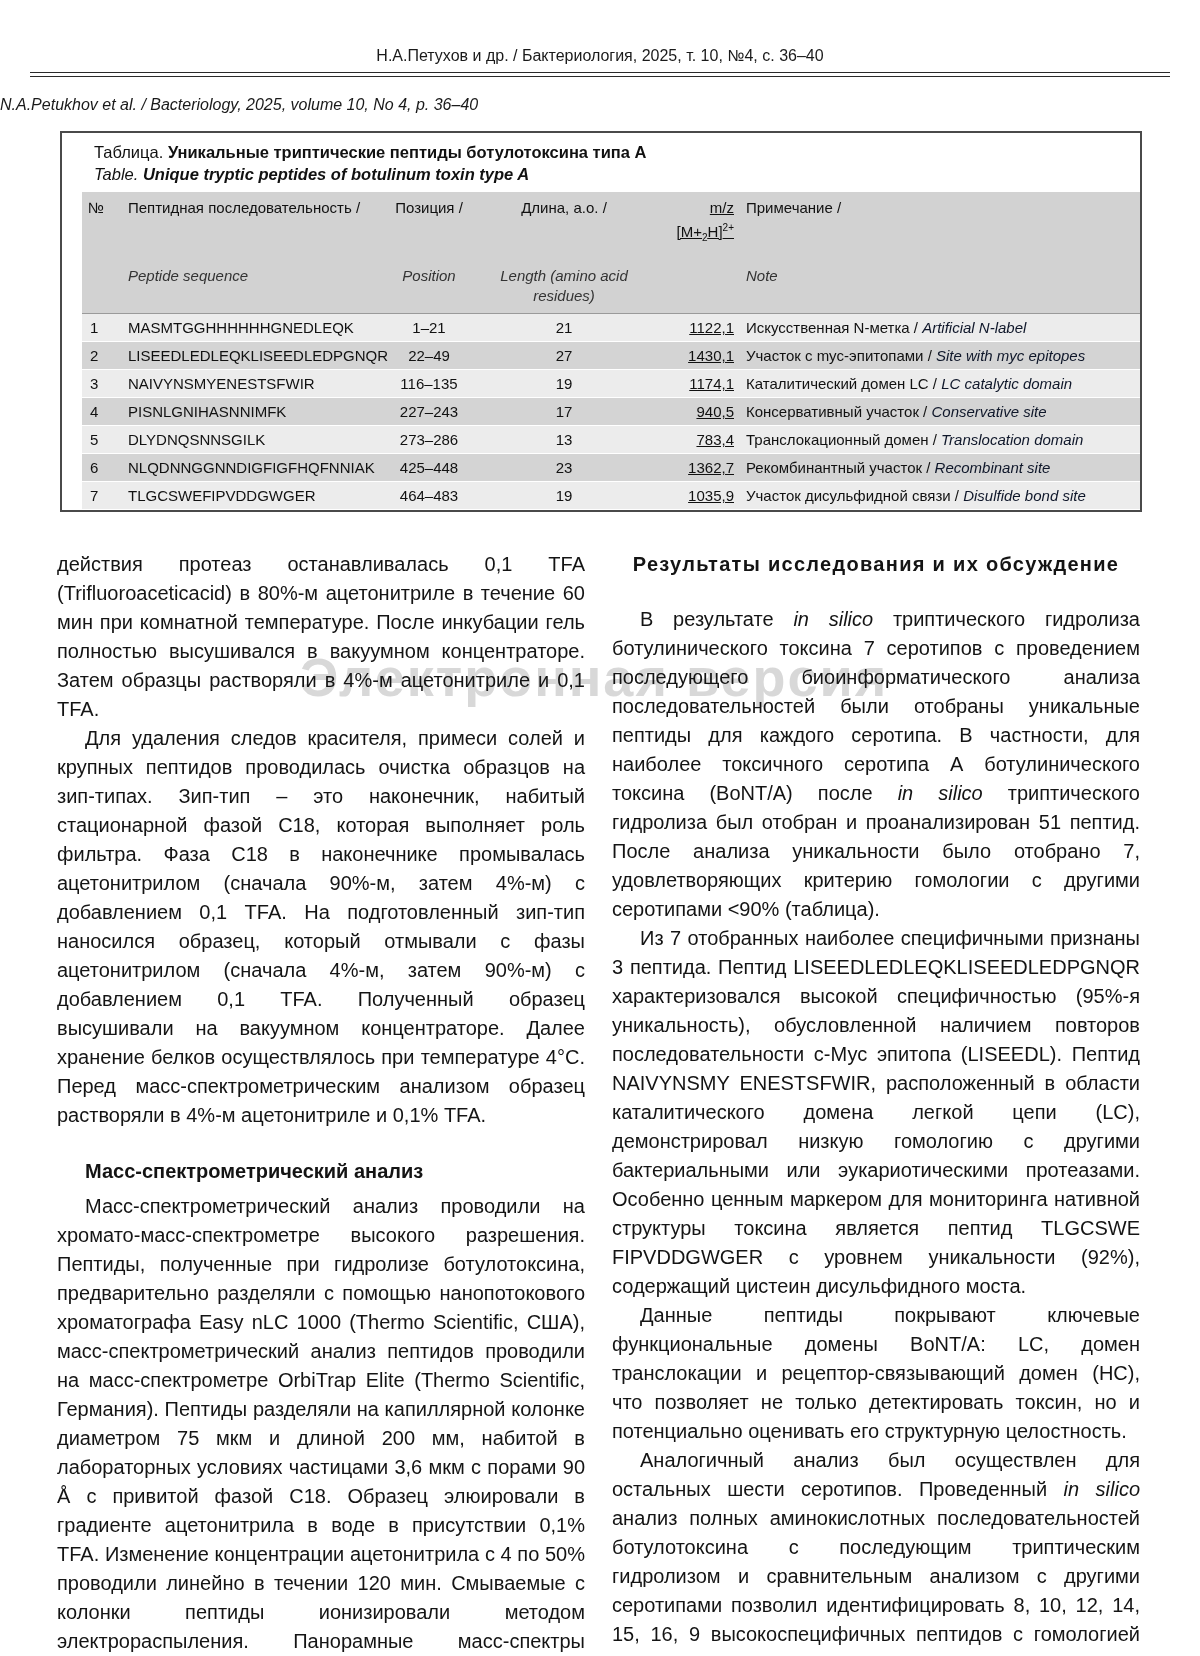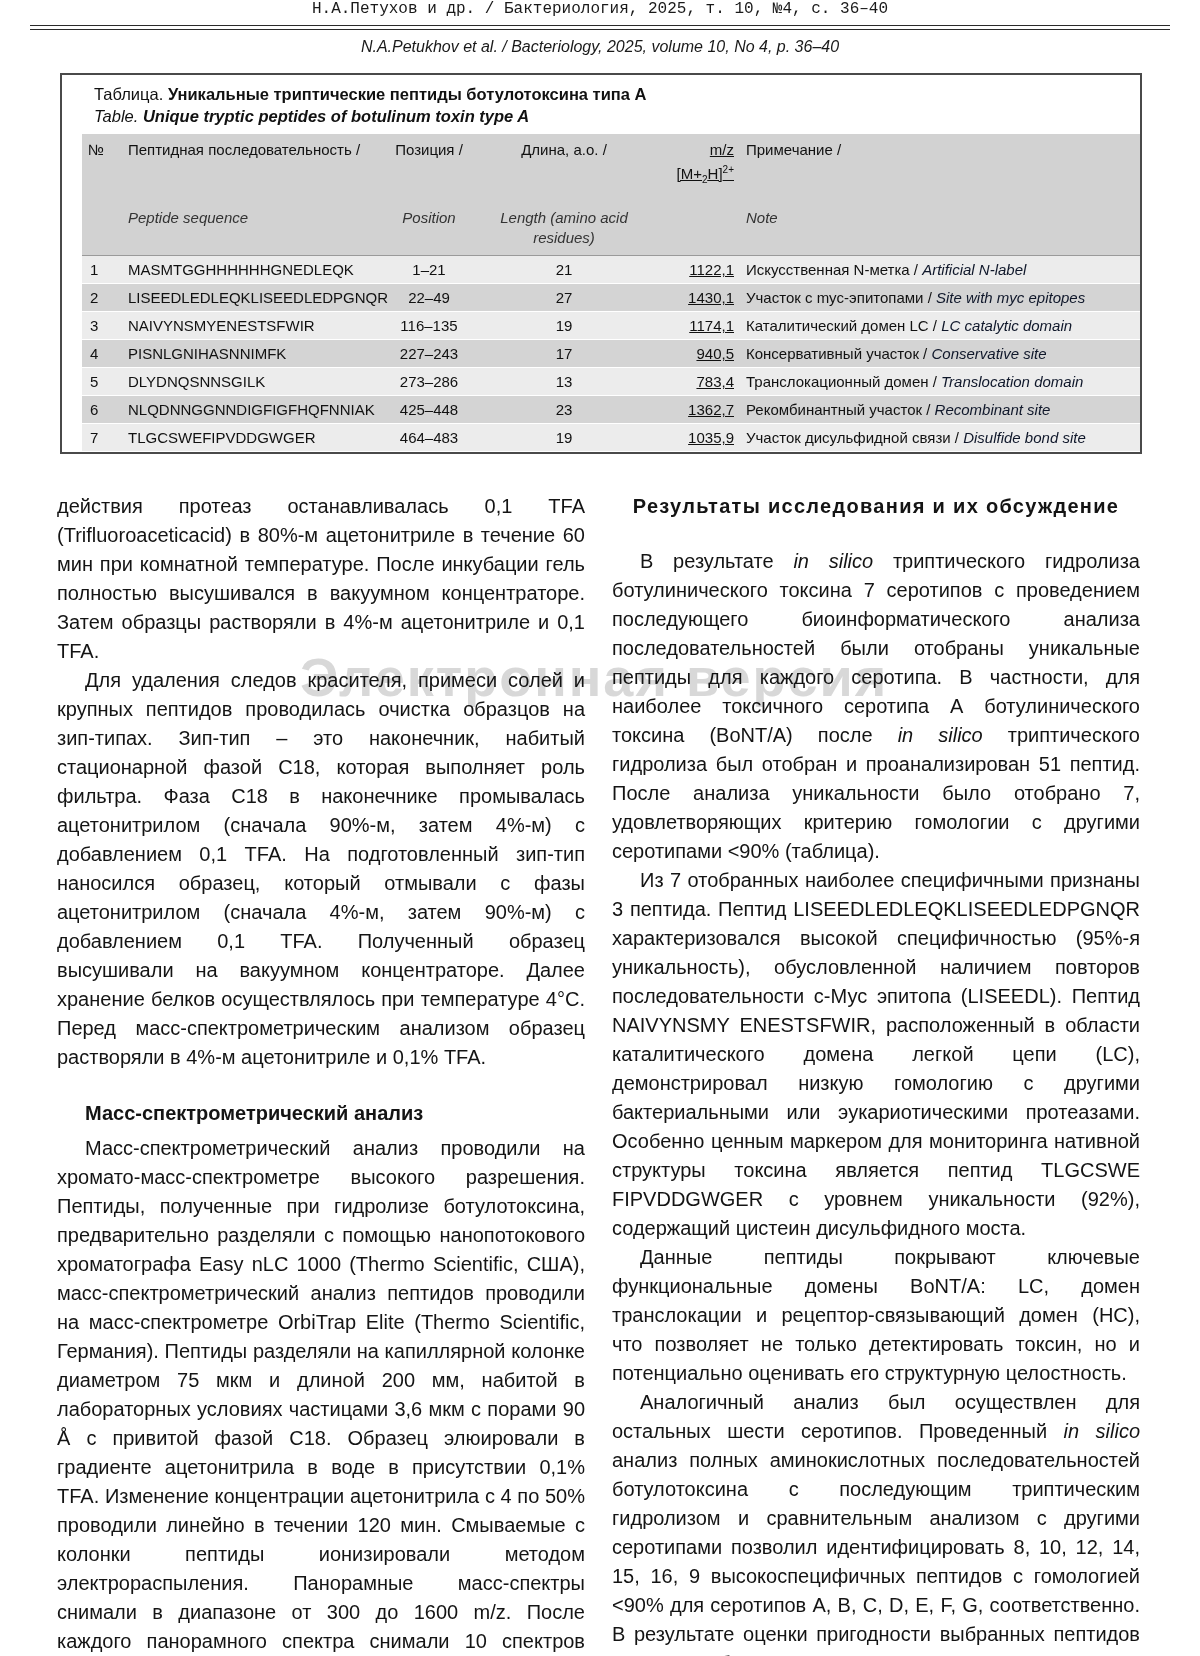--- a/index.html
+++ b/index.html
@@ -3,23 +3,23 @@
 <meta charset="utf-8">
 <style>
   html,body { margin:0; padding:0; background:#fff; }
   .page {
     position:relative; width:1200px; height:1656px; margin:0 auto;
     background:#fff; color:#111; overflow:hidden;
     font-family:"Liberation Sans", sans-serif;
   }
   .content { position:relative; z-index:2; }
   
-  .running-head { text-align:center; font-size:16px; color:#1a1a1a;font-family:Liberation Mono, monospace; }
+  .running-head { text-align:center; font-size:16px; margin-top:47px; color:#1a1a1a; }
   .rule { margin:7px 30px 0 30px; height:3px; border-top:1.5px solid #2a2a2a; border-bottom:1.5px solid #2a2a2a; }
-  .running-head-en { text-align:center; font-size:16px; font-style:italic; margin-top:8px; color:#1a1a1a; }
+  .running-head-en { font-size:16px; font-style:italic; margin-top:19px; color:#1a1a1a; }
 
   
   .tablebox { margin:17px 58px 0 60px; border:2px solid #4a4a4a;padding-left:20px; }
   .caption { padding:8px 12px 7px 12px; font-size:16.5px; line-height:22px; background:#fff; }
   .caption .en { font-style:italic; }
   table.peptides { width:100%; border-collapse:collapse; font-size:15px; table-layout:fixed; }
   table.peptides col.c-num { width:40px; }
   table.peptides col.c-seq { width:256px; }
   table.peptides col.c-pos { width:102px; }
   table.peptides col.c-len { width:168px; }

